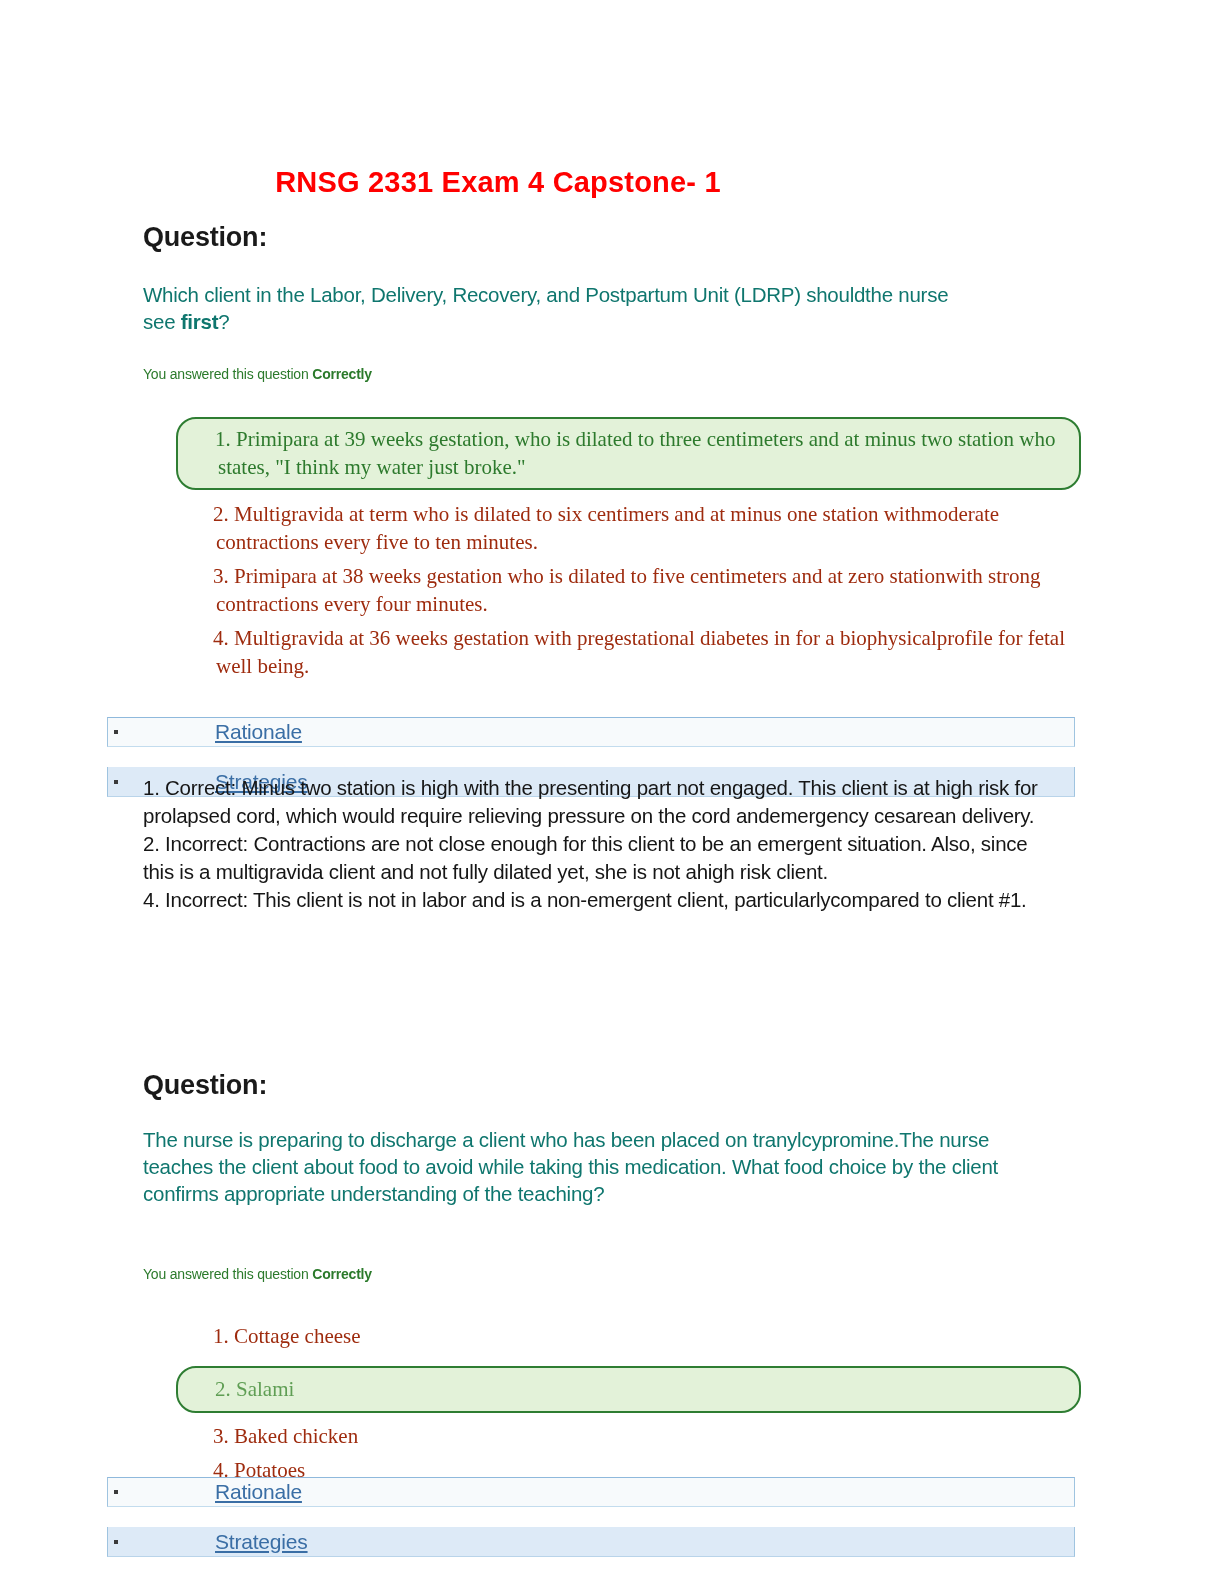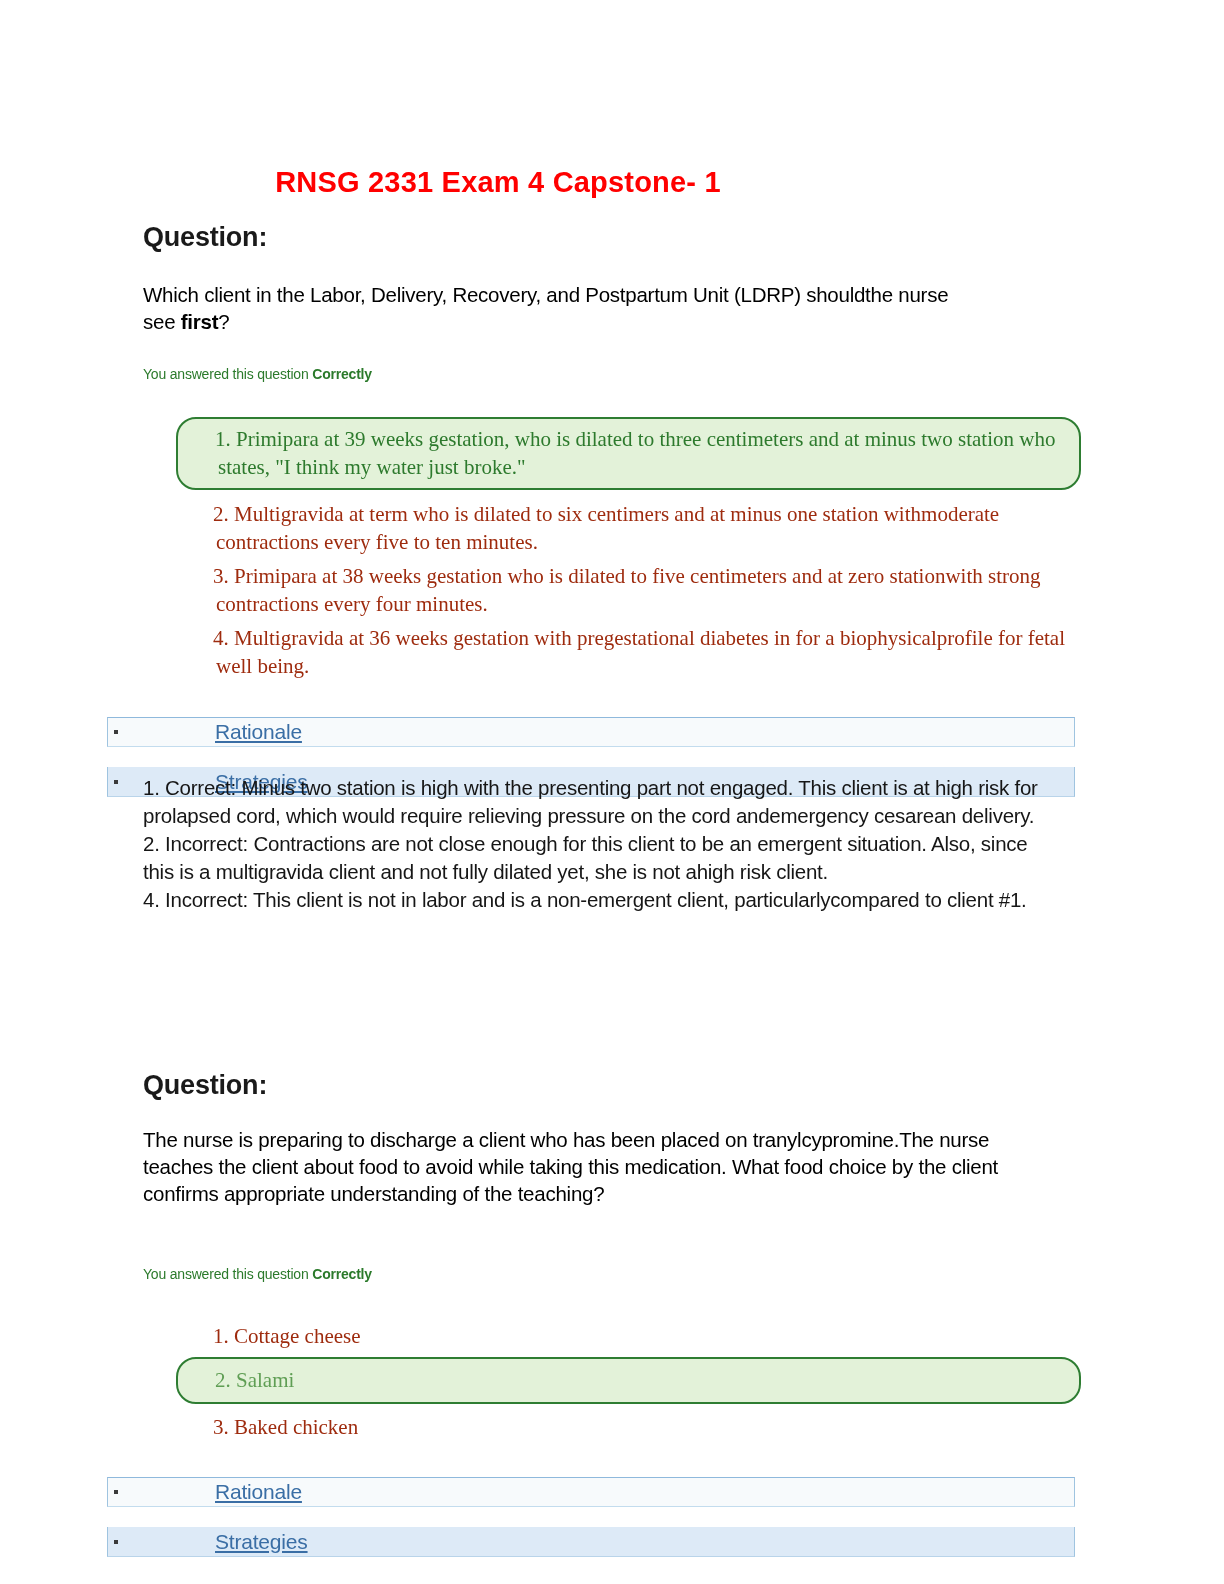--- a/index.html
+++ b/index.html
@@ -50,21 +50,21 @@
     font-weight: bold;
     font-size: 27px;
     color: #1a1a1a;
     letter-spacing: -0.2px;
   }
 
   .q-body {
     font-family: "Liberation Sans", sans-serif;
     font-size: 20.5px;
     line-height: 27px;
-    color: #000000;
+    color: #0f766e;
     letter-spacing: -0.25px;
   }
   .q-body b { font-weight: bold; }
 
   .answered {
     font-family: "Liberation Sans", sans-serif;
     font-size: 14px;
     color: #2b7a2b;
     letter-spacing: -0.2px;
   }
@@ -207,22 +207,23 @@
   <div class="content q-heading" style="top:1070px;">Question:</div>
 
   <div class="content q-body" style="top:1126px; width:860px;">The nurse is preparing to discharge a client who has been placed on tranylcypromine.The nurse teaches the client about food to avoid while taking this medication. What food choice by the client confirms appropriate understanding of the teaching?</div>
 
   <div class="content answered" style="top:1266px;">
     <span>You answered this question </span><span class="bold">Correctly</span>
   </div>
 
   <div class="opt-wrap" style="top:1322px;">
     <div class="opt">1. Cottage cheese</div>
-    <div class="opt correct-single" style="margin-top:7px;">2. Salami</div>
+    <div class="opt correct-single" style="margin-top:16px;">2. Salami</div>
     <div class="opt" style="margin-top:9px;">3. Baked chicken</div>
+    <div class="opt" style="margin-top:6px;">4. Potatoes</div>
   </div>
 
   <div class="linktable" style="top:1477px;">
     <div class="lrow r1">
       <div class="bullet-cell">
           <span class="bullet-dot"></span>
         </div>
       <div class="link-cell">
         <span class="link-text">Rationale</span>
       </div>

